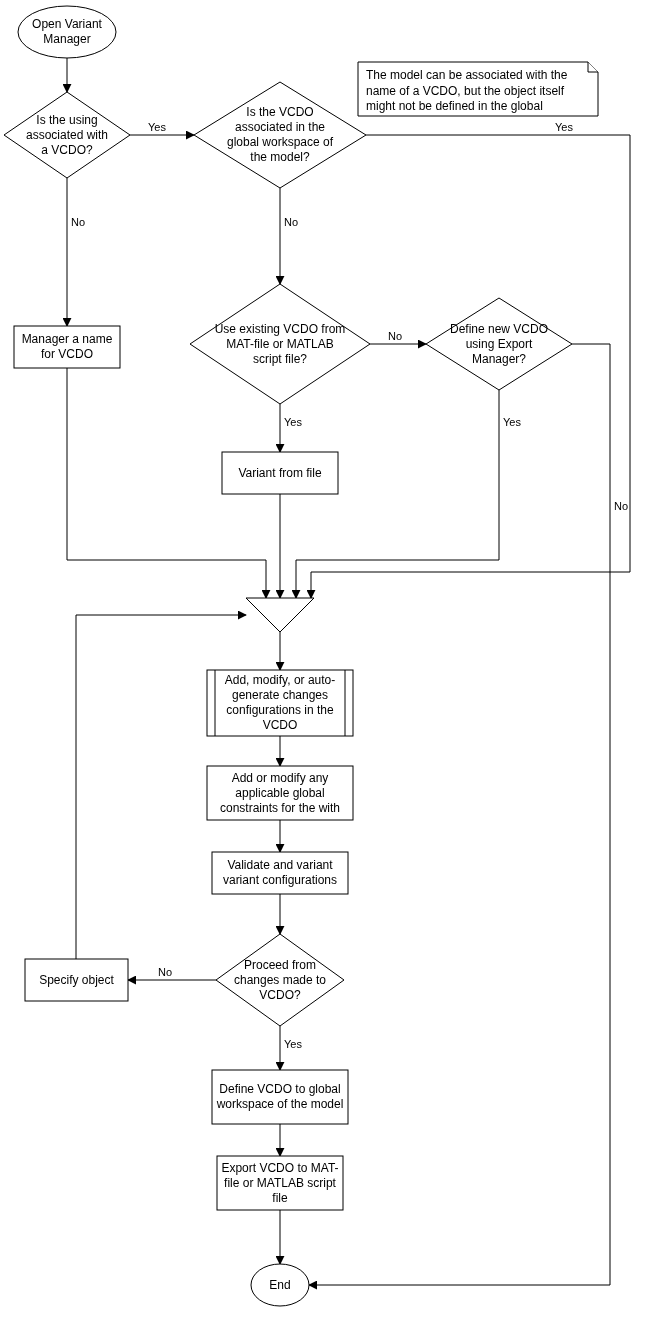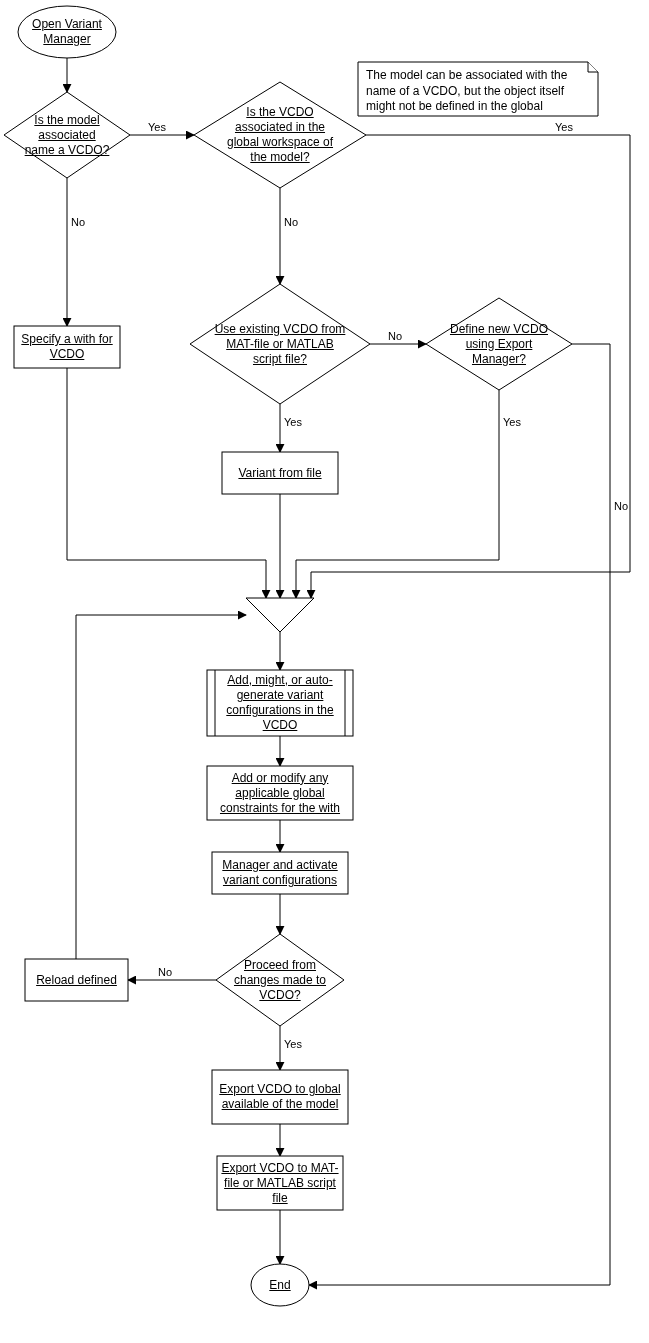--- a/index.html
+++ b/index.html
@@ -31,21 +31,20 @@
     width: 100%;
     height: 100%;
     display: flex;
     align-items: center;
     justify-content: center;
     text-align: center;
     line-height: 1.25;
     font-size: 12px;
     padding: 4px;
     box-sizing: border-box;
-    text-decoration: underline;
   }
   foreignObject div.note {
     width: 100%;
     height: 100%;
     text-align: left;
     line-height: 1.3;
     font-size: 12px;
     padding: 6px 8px;
     box-sizing: border-box;
   }
@@ -66,34 +65,34 @@
     <foreignObject x="18" y="6" width="98" height="52">
       <div xmlns="http://www.w3.org/1999/xhtml" class="wrap">Open Variant Manager</div>
     </foreignObject>
   </g>
 
   <path class="arrow" d="M 67 58 L 67 92" marker-end="url(#ah)"></path>
 
   <g>
     <polygon class="shape" points="67,92 130,135 67,178 4,135"></polygon>
     <foreignObject x="18" y="100" width="98" height="70">
-      <div xmlns="http://www.w3.org/1999/xhtml" class="wrap">Is the model associated name a VCDO?</div>
+      <div xmlns="http://www.w3.org/1999/xhtml" class="wrap">Is the using associated with a VCDO?</div>
     </foreignObject>
   </g>
 
   <path class="arrow" d="M 130 135 L 194 135" marker-end="url(#ah)"></path>
   <text x="148" y="131" class="edge-label">Yes</text>
 
   <path class="arrow" d="M 67 178 L 67 326" marker-end="url(#ah)"></path>
   <text x="71" y="226" class="edge-label">No</text>
 
   <g>
     <rect x="14" y="326" width="106" height="42" class="shape"></rect>
     <foreignObject x="14" y="326" width="106" height="42">
-      <div xmlns="http://www.w3.org/1999/xhtml" class="wrap">Specify a with for VCDO</div>
+      <div xmlns="http://www.w3.org/1999/xhtml" class="wrap">Manager a name for VCDO</div>
     </foreignObject>
   </g>
 
   <g>
     <polygon class="shape" points="280,82 366,135 280,188 194,135"></polygon>
     <foreignObject x="215" y="95" width="130" height="80">
       <div xmlns="http://www.w3.org/1999/xhtml" class="wrap">Is the VCDO associated in the global workspace of the model?</div>
     </foreignObject>
   </g>
 
@@ -152,39 +151,39 @@
     <polygon class="shape" points="246,598 314,598 280,632"></polygon>
   </g>
 
   <path class="arrow" d="M 280 632 L 280 670" marker-end="url(#ah)"></path>
 
   <g>
     <rect x="207" y="670" width="146" height="66" class="shape"></rect>
     <line x1="215" y1="670" x2="215" y2="736" class="shape"></line>
     <line x1="345" y1="670" x2="345" y2="736" class="shape"></line>
     <foreignObject x="219" y="670" width="122" height="66">
-      <div xmlns="http://www.w3.org/1999/xhtml" class="wrap">Add, might, or auto-generate variant configurations in the VCDO</div>
+      <div xmlns="http://www.w3.org/1999/xhtml" class="wrap">Add, modify, or auto-generate changes configurations in the VCDO</div>
     </foreignObject>
   </g>
 
   <path class="arrow" d="M 280 736 L 280 766" marker-end="url(#ah)"></path>
 
   <g>
     <rect x="207" y="766" width="146" height="54" class="shape"></rect>
     <foreignObject x="207" y="766" width="146" height="54">
       <div xmlns="http://www.w3.org/1999/xhtml" class="wrap">Add or modify any applicable global constraints for the with</div>
     </foreignObject>
   </g>
 
   <path class="arrow" d="M 280 820 L 280 852" marker-end="url(#ah)"></path>
 
   <g>
     <rect x="212" y="852" width="136" height="42" class="shape"></rect>
     <foreignObject x="212" y="852" width="136" height="42">
-      <div xmlns="http://www.w3.org/1999/xhtml" class="wrap">Manager and activate variant configurations</div>
+      <div xmlns="http://www.w3.org/1999/xhtml" class="wrap">Validate and variant variant configurations</div>
     </foreignObject>
   </g>
 
   <path class="arrow" d="M 280 894 L 280 934" marker-end="url(#ah)"></path>
 
   <g>
     <polygon class="shape" points="280,934 344,980 280,1026 216,980"></polygon>
     <foreignObject x="228" y="948" width="104" height="64">
       <div xmlns="http://www.w3.org/1999/xhtml" class="wrap">Proceed from changes made to VCDO?</div>
     </foreignObject>
@@ -192,30 +191,30 @@
 
   <path class="arrow" d="M 280 1026 L 280 1070" marker-end="url(#ah)"></path>
   <text x="284" y="1048" class="edge-label">Yes</text>
 
   <path class="arrow" d="M 216 980 L 128 980" marker-end="url(#ah)"></path>
   <text x="158" y="976" class="edge-label">No</text>
 
   <g>
     <rect x="25" y="959" width="103" height="42" class="shape"></rect>
     <foreignObject x="25" y="959" width="103" height="42">
-      <div xmlns="http://www.w3.org/1999/xhtml" class="wrap">Reload defined</div>
+      <div xmlns="http://www.w3.org/1999/xhtml" class="wrap">Specify object</div>
     </foreignObject>
   </g>
 
   <path class="arrow" d="M 76 959 L 76 615 L 246 615" marker-end="url(#ah)"></path>
 
   <g>
     <rect x="212" y="1070" width="136" height="54" class="shape"></rect>
     <foreignObject x="212" y="1070" width="136" height="54">
-      <div xmlns="http://www.w3.org/1999/xhtml" class="wrap">Export VCDO to global available of the model</div>
+      <div xmlns="http://www.w3.org/1999/xhtml" class="wrap">Define VCDO to global workspace of the model</div>
     </foreignObject>
   </g>
 
   <path class="arrow" d="M 280 1124 L 280 1156" marker-end="url(#ah)"></path>
 
   <g>
     <rect x="217" y="1156" width="126" height="54" class="shape"></rect>
     <foreignObject x="217" y="1156" width="126" height="54">
       <div xmlns="http://www.w3.org/1999/xhtml" class="wrap">Export VCDO to MAT-file or MATLAB script file</div>
     </foreignObject>

